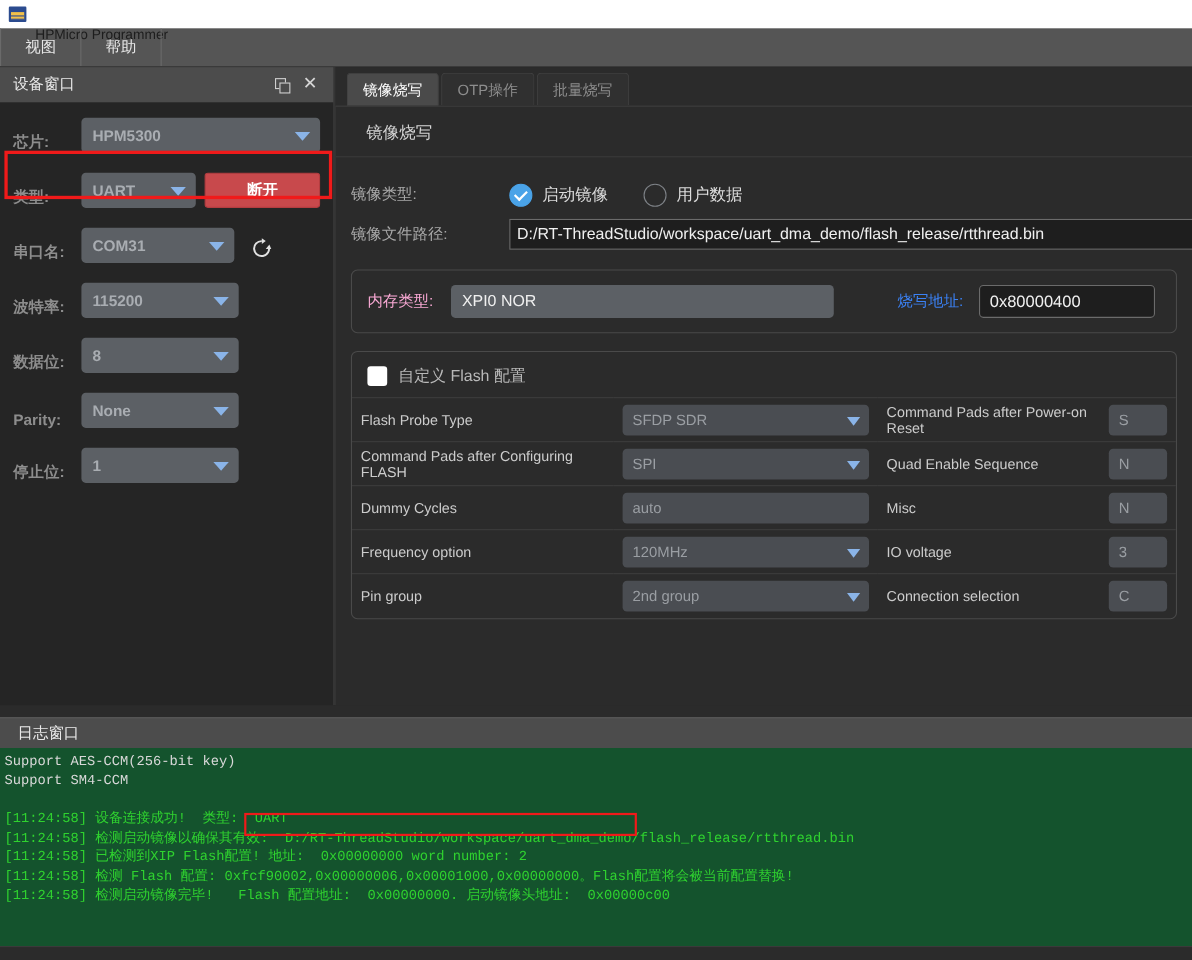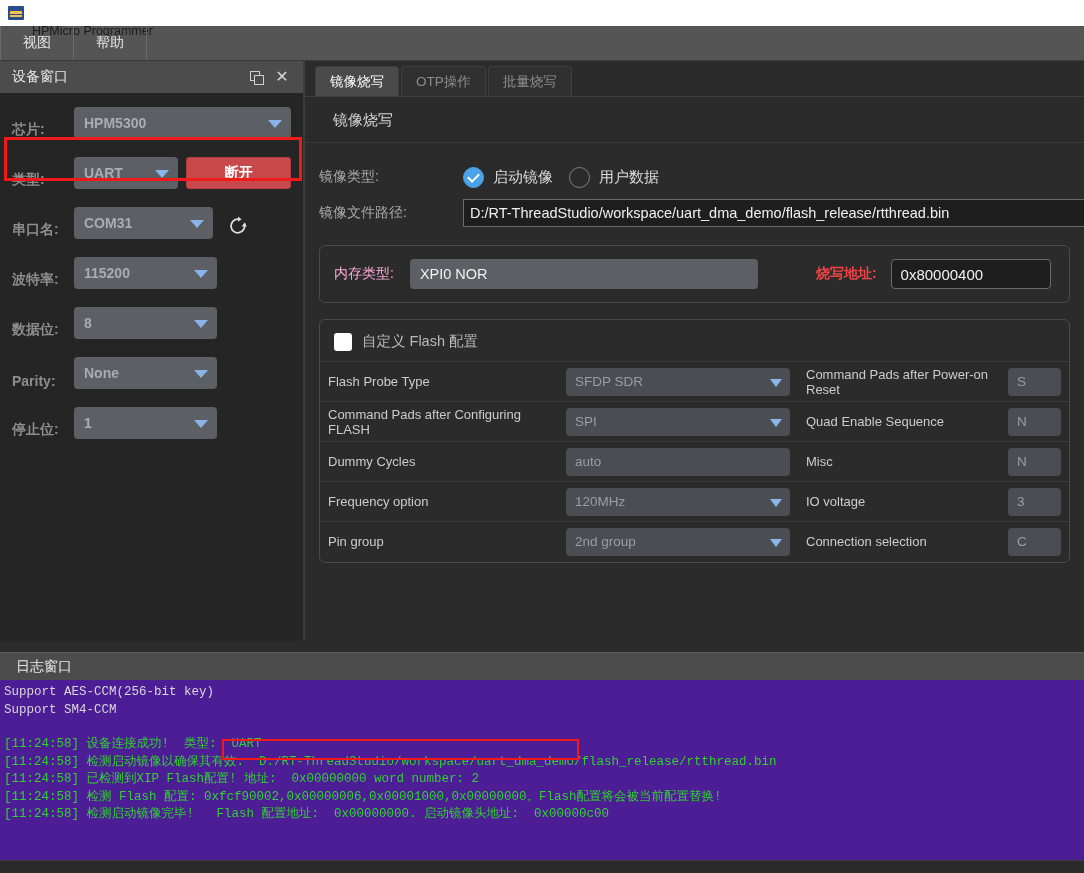--- a/index.html
+++ b/index.html
@@ -120,21 +120,21 @@
 
   .content{ flex:1; padding:0; overflow:hidden; }
   .section-title{
     font-size:15px; color:#d6d6d6; padding:14px 0 12px 28px;
     border-bottom:1px solid #3a3a3a;
   }
   .form-area{ padding:16px 0 0 0; }
   .form-row{ display:flex; align-items:center; padding:0 0 0 14px; height:36px; }
   .form-label{ width:144px; font-size:14px; color:#a8a8a8; flex:none; }
 
-  .radio-group{ display:flex; align-items:center; gap:16px; }
+  .radio-group{ display:flex; align-items:center; gap:32px; }
   .radio{ display:flex; align-items:center; gap:9px; font-size:15px; color:#dcdcdc; cursor:pointer; }
   .rdot{
     width:21px; height:21px; border-radius:50%; border:1.6px solid #7d8186;
     display:flex; align-items:center; justify-content:center; flex:none;
   }
   .rdot.on{ background:#4aa3e8; border-color:#4aa3e8; }
   .rdot.on::after{
     content:""; width:9px; height:5px; border-left:2px solid #fff; border-bottom:2px solid #fff;
     transform:rotate(-45deg); margin-top:-2px;
   }
@@ -150,21 +150,21 @@
     margin:14px 14px 0 14px; border:1px solid #4a4a4a; border-radius:6px;
     height:58px; display:flex; align-items:center; padding:0 14px;
     position:relative;
   }
   .mem-label{ font-size:14px; color:#f9a8d4; margin-right:16px; }
   .mem-combo{
     width:348px; height:30px; background:#5c6065; border-radius:4px; position:relative;
     display:flex; align-items:center; padding:0 26px 0 10px; color:#f0f0f0; font-size:14.5px;
     cursor:pointer;
   }
-  .addr-label{ font-size:14px; color:#ef4444; margin-left:58px; margin-right:14px;font-weight:bold; }
+  .addr-label{ font-size:14px; color:#3b82f6; margin-left:58px; margin-right:14px; }
   .addr-input{
     width:160px; height:30px; background:#1e1e1e; border:1px solid #6b6b6b; border-radius:4px;
     color:#f0f0f0; font-size:15px; padding:0 9px; display:flex; align-items:center;
   }
 
   
   .flash-box{
     margin:16px 14px 0 14px; border:1px solid #4a4a4a; border-radius:6px;
     overflow:hidden;
   }
@@ -196,21 +196,21 @@
   .tcombo.noarrow{ padding-right:9px; }
 
   
   .log-panel{ height:232px; background:#1e1e1e; display:flex; flex-direction:column;margin-top:11px; }
   .log-head{
     height:28px; background:#4c4c4c; display:flex; align-items:center;
     padding-left:16px; color:#e8e8e8; font-size:14px;
     border-top:1px solid #5a5a5a;
   }
   .log-body{
-    flex:1; background:#4c1d95; padding:4px 0 0 4px; position:relative;
+    flex:1; background:#14532d; padding:4px 0 0 4px; position:relative;
     font-family:"Liberation Mono","DejaVu Sans Mono",monospace; font-size:12.5px;
     line-height:17.5px; overflow:hidden;
   }
   .log-line{ white-space:pre; color:#d8d8d8; }
   .log-line.green{ color:#2fd22f; }
   .spacer{ height:17px; }
   .log-hl{
     position:absolute; left:222px; top:59px; width:357px; height:21px;
     border:2px solid #f01a1a; pointer-events:none;
   }

